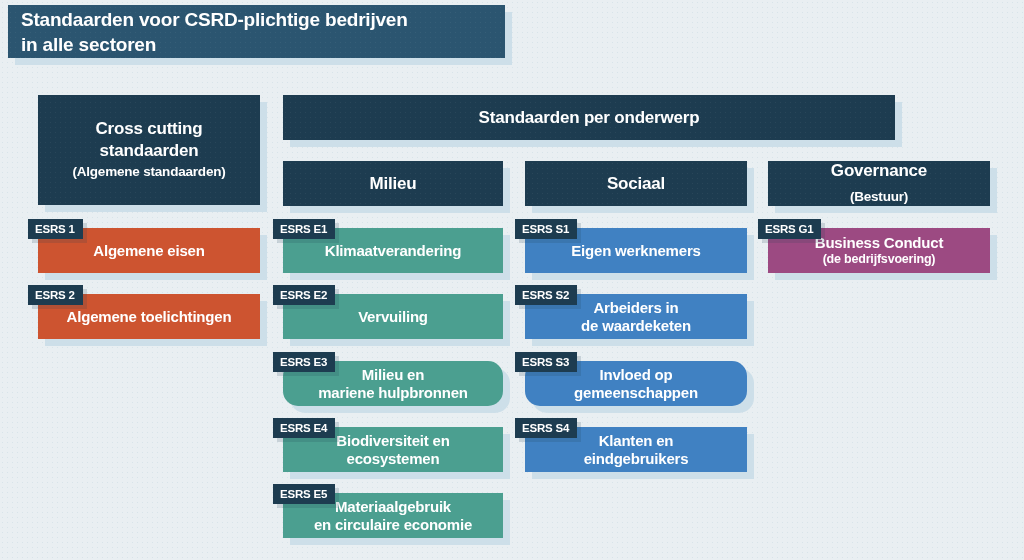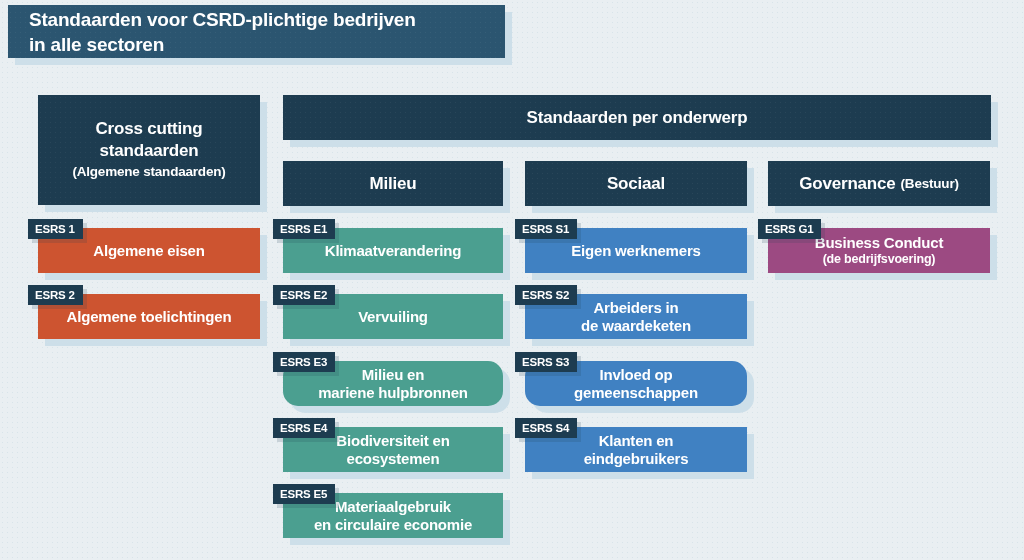--- a/index.html
+++ b/index.html
@@ -29,30 +29,30 @@
     background-image:radial-gradient(rgba(255,255,255,0.05) 0.8px, transparent 0.9px);
     background-size:5px 5px;
   }
   .title-box {
     left:8px; top:5px; width:497px; height:53px;
     background-color:var(--title_bg,#2b5570);
     background-image:radial-gradient(rgba(255,255,255,0.05) 0.8px, transparent 0.9px);
     background-size:5px 5px;
     align-items:flex-start;
     text-align:left;
-    padding-left:21px;
+    padding-left:13px;
     font-size:19px;
     line-height:25px;
     white-space:pre-line;
   }
   .hdr-cross   { left:38px;  top:95px;  width:222px; height:110px; }
-  .hdr-top     { left:283px; top:95px;  width:708px; height:45px; }
+  .hdr-top     { left:283px; top:95px;  width:612px; height:45px; }
   .hdr-milieu  { left:283px; top:161px; width:220px; height:45px; }
   .hdr-sociaal { left:525px; top:161px; width:222px; height:45px; }
-  .hdr-gov     { left:768px; top:161px; width:222px; height:45px; flex-direction:row; gap:5px; }
+  .hdr-gov     { left:768px; top:161px; width:222px; height:45px; flex-direction:column; gap:5px; }
   .hdr-main { font-size:17px; line-height:22px; white-space:pre-line; }
   .hdr-sub  { font-size:13.5px; line-height:20px; }
 
   .card { height:45px;text-align:center; }
   .c1 { left:38px;  width:222px; }
   .c2 { left:283px; width:220px; }
   .c3 { left:525px; width:222px; }
   .c4 { left:768px; width:222px; }
   .r1 { top:228px; } .r2 { top:294px; } .r3 { top:361px;border-radius:15px; } .r4 { top:427px; } .r5 { top:493px; }
   .orange { background-color:var(--orange,#cd5430); }

